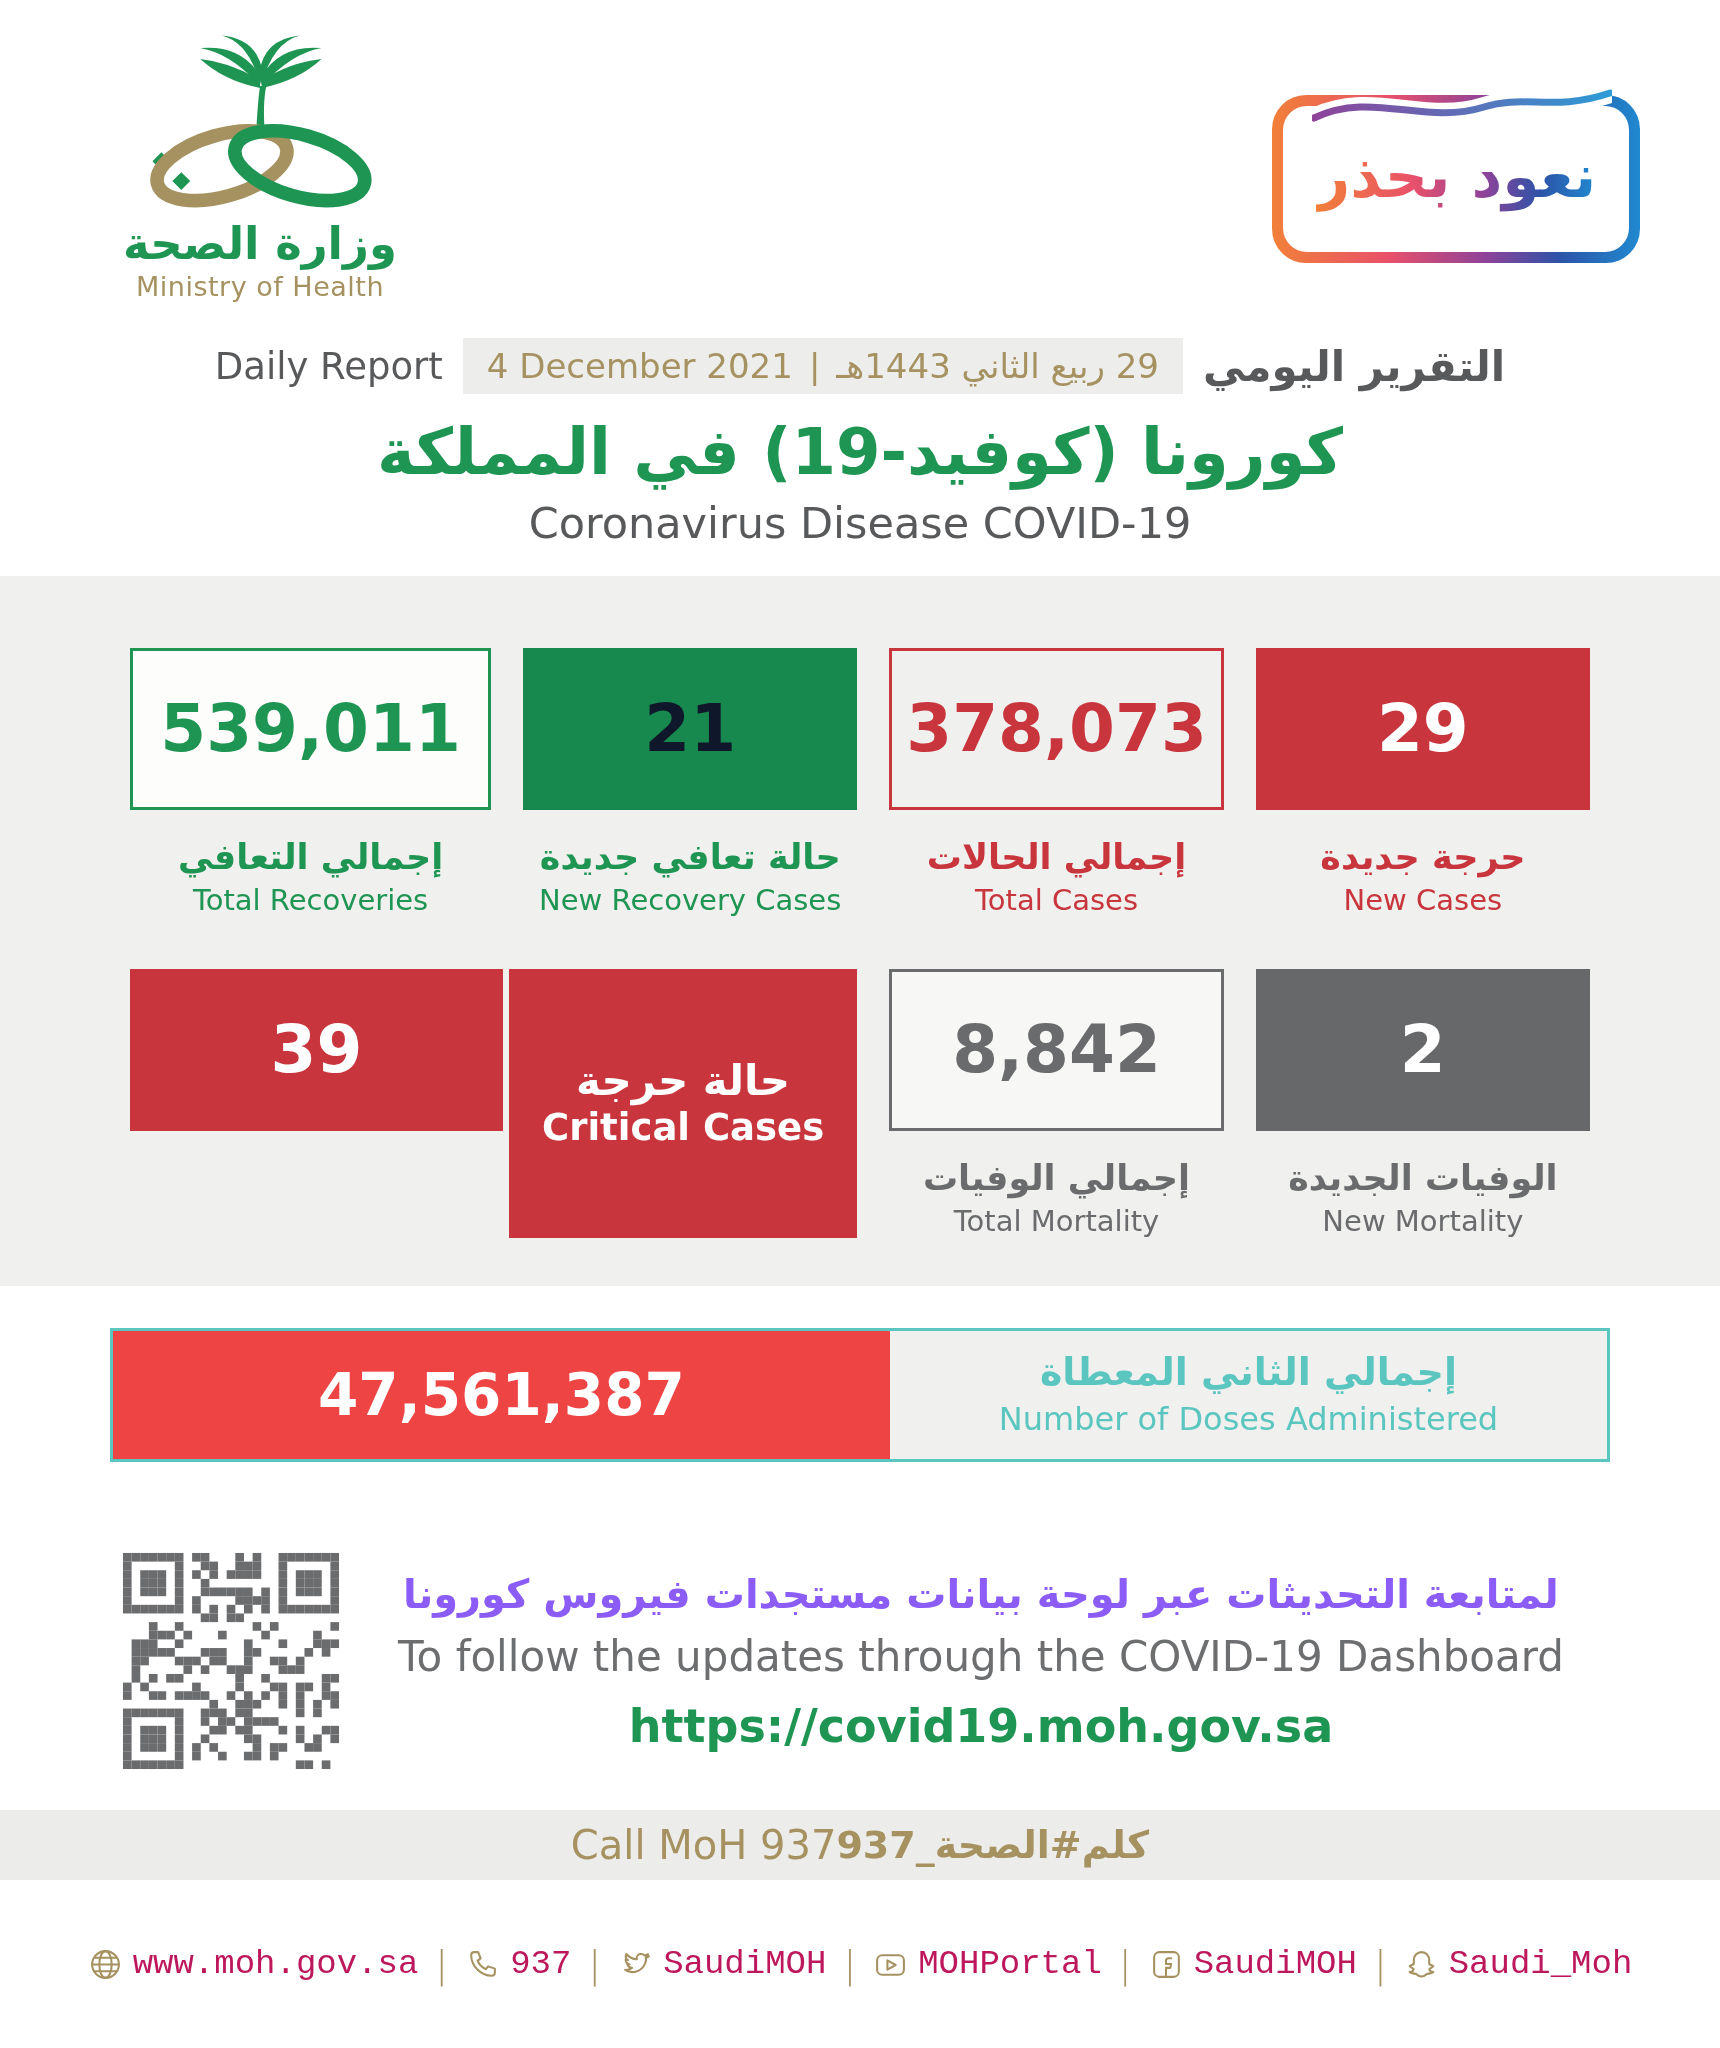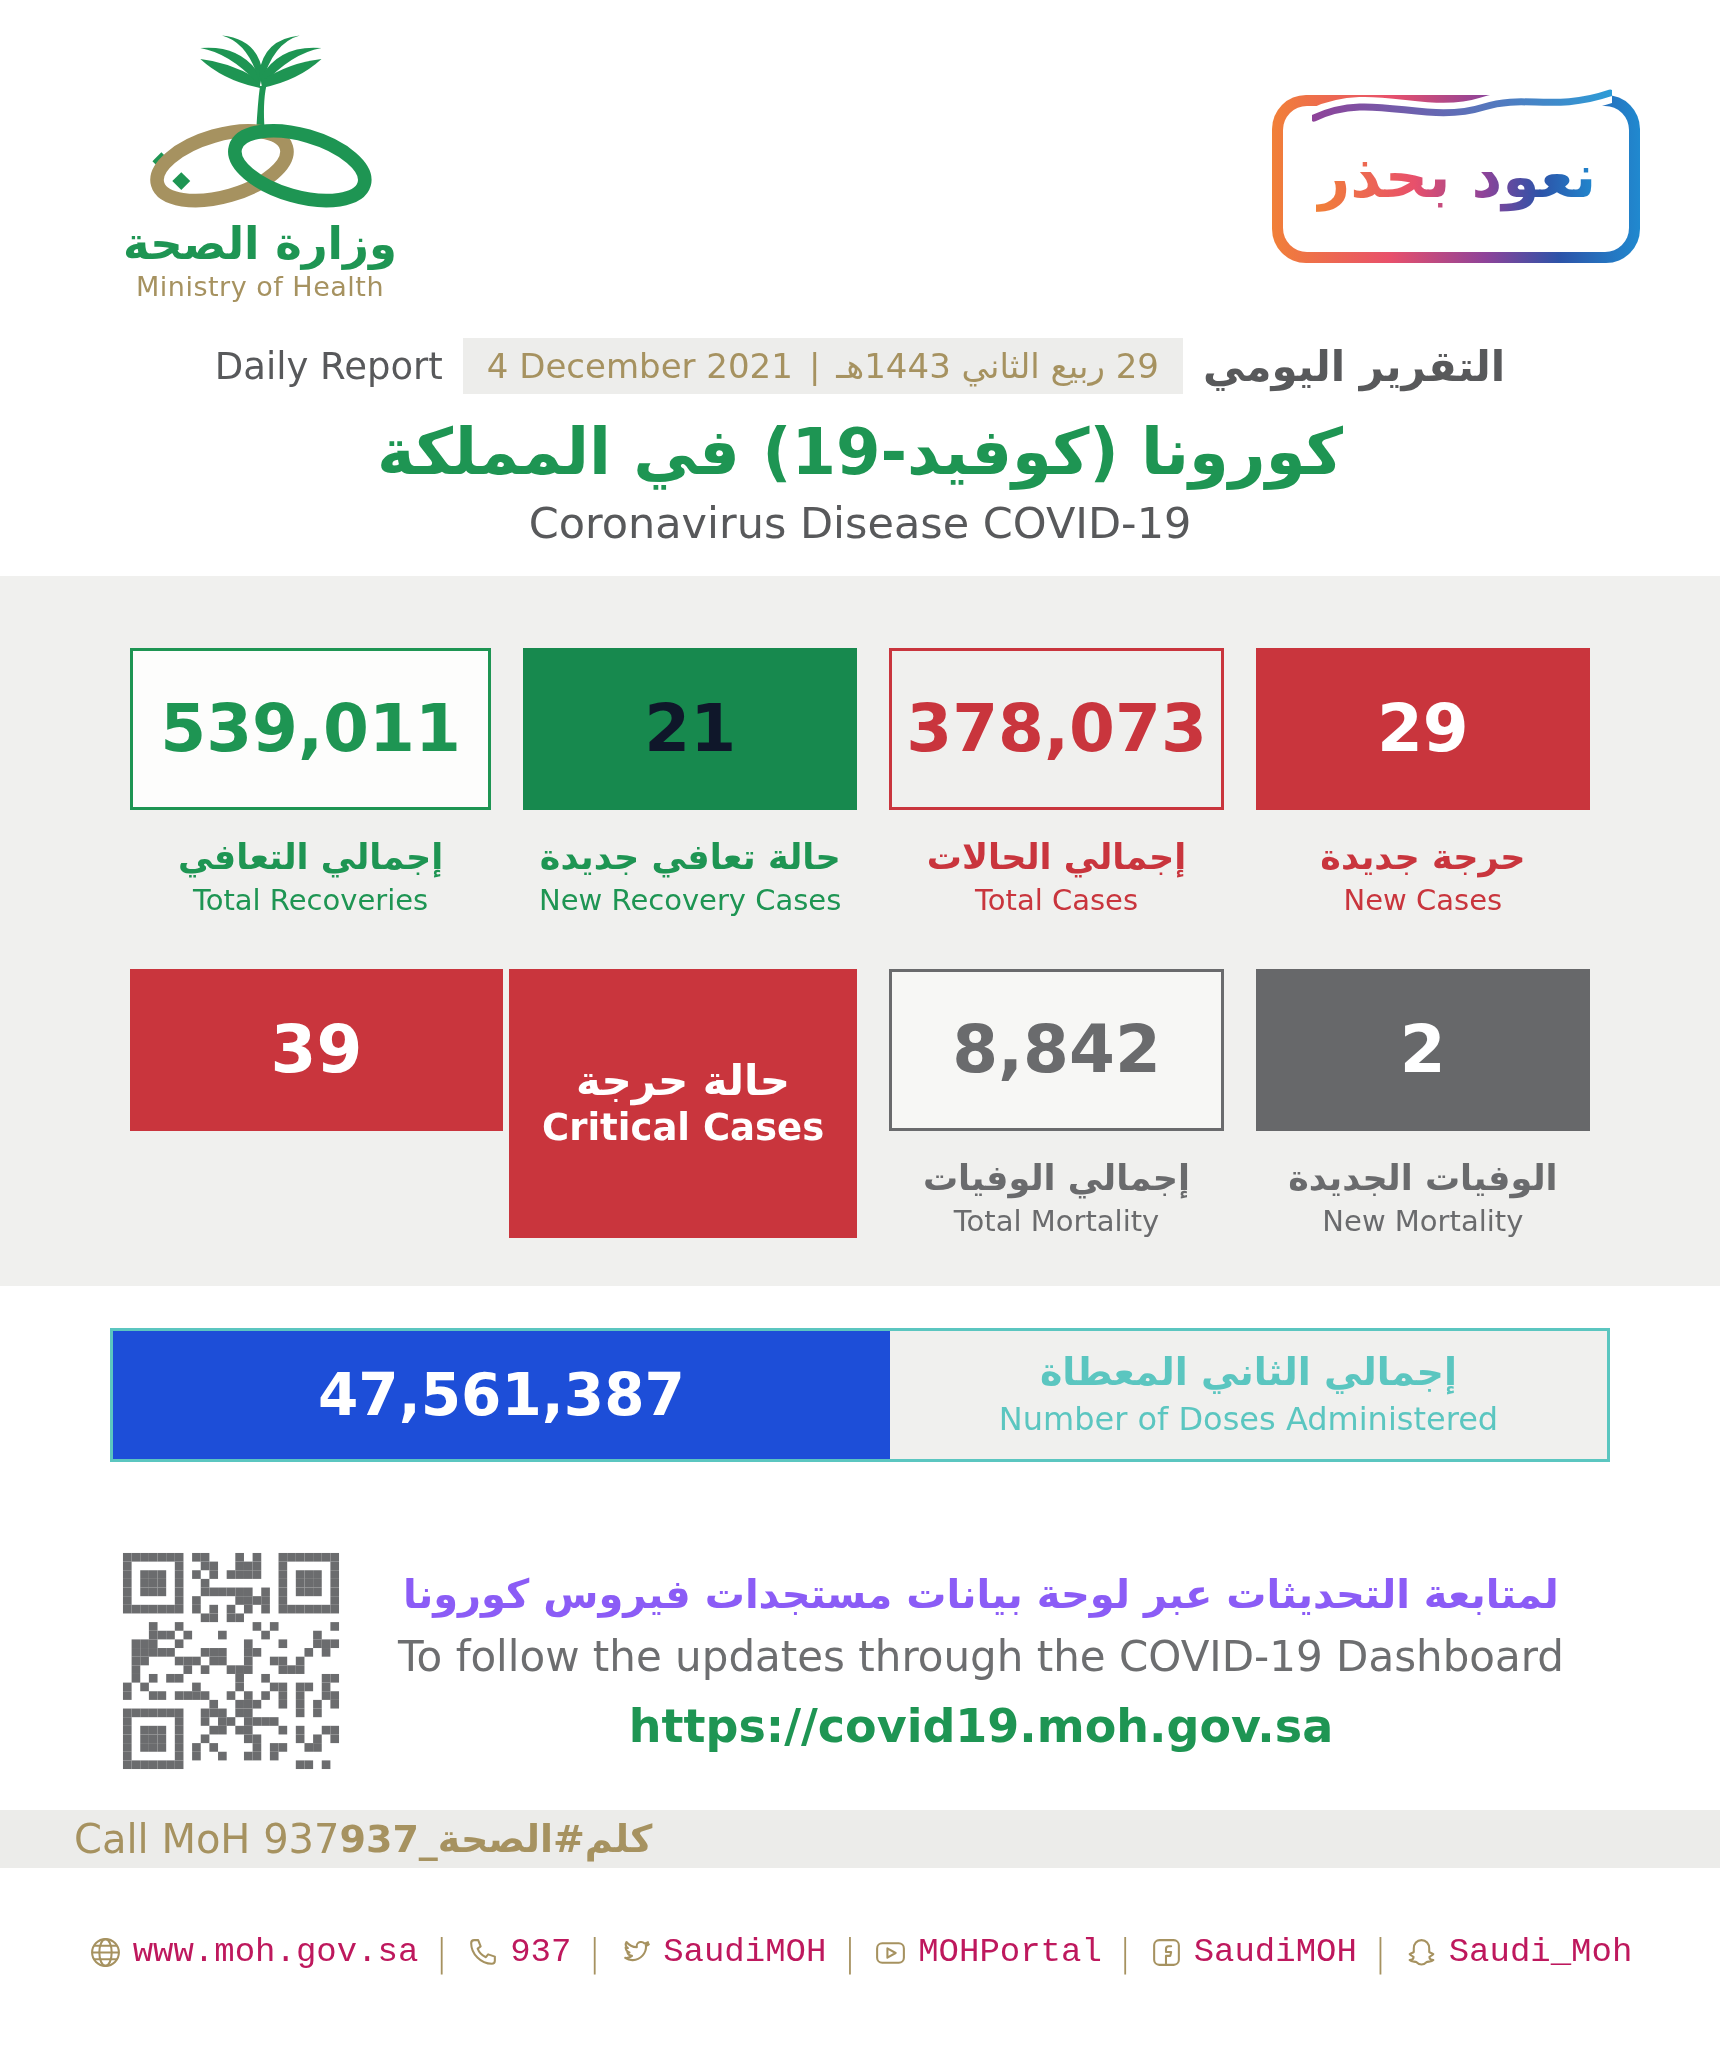--- a/index.html
+++ b/index.html
@@ -50,34 +50,34 @@
   .lbl-en{margin-top:9px;text-align:center;font-size:29px;line-height:1.1;}
   .c-green{color:#1E9553;} .c-red{color:#C9353D;} .c-gray{color:#6A6B6D;}
   .row2{margin-top:52px;}
   .critical-pair{grid-column:1/3;display:flex;gap:6px;}
   .critical-pair .num-box{flex:1.07;}
   .critical-label-box{flex:1;background:#C9353D;color:#fff;display:flex;flex-direction:column;align-items:center;justify-content:center;text-align:center;}
   .critical-ar{font-size:42px;font-weight:bold;direction:rtl;line-height:1.1;}
   .critical-en{font-size:37px;font-weight:bold;margin-top:4px;line-height:1.1;}
   
   .doses{margin:42px 110px 0;height:128px;border:3px solid #5BC6C0;display:flex;box-sizing:content-box;}
-  .doses-left{width:52%;background:#1d4ed8;display:flex;align-items:center;justify-content:center;}
+  .doses-left{width:52%;background:#ef4444;display:flex;align-items:center;justify-content:center;}
   .doses-value{color:#fff;font-size:58px;font-weight:bold;}
   .doses-right{flex:1;background:#F0F0EE;display:flex;flex-direction:column;align-items:center;justify-content:center;}
   .doses-ar{color:#5BC6C0;font-size:38px;font-weight:bold;direction:rtl;line-height:1.1;}
   .doses-en{color:#5BC6C0;font-size:32px;margin-top:6px;}
   
   .dash{margin-top:78px;padding:0 110px;display:flex;align-items:center;}
   .qr{width:242px;height:242px;flex:0 0 auto;background:#fff;}
   .dash-text{flex:1;text-align:center;}
   .dash-ar{font-size:40px;font-weight:bold;color:#8b5cf6;direction:rtl;line-height:1.2;}
   .dash-en{font-size:42px;color:#6D6E70;margin-top:14px;}
   .dash-url{font-size:46px;font-weight:bold;color:#1E9553;margin-top:18px;}
   
-  .call-band{margin-top:28px;background:#ECECEA;height:58px;display:flex;align-items:center;justify-content:flex-start;padding:0 74px;}
+  .call-band{margin-top:28px;background:#ECECEA;height:70px;display:flex;align-items:center;justify-content:center;padding:0 74px;}
   .call-en{font-size:40px;color:#A69260;}
   .call-ar{font-size:38px;font-weight:bold;color:#A69260;direction:rtl;}
   
   .footer{margin-top:62px;display:flex;align-items:center;justify-content:center;gap:15px;}
   .f-item{display:flex;align-items:center;gap:10px;}
   .f-item svg{width:35px;height:35px;display:block;}
   .f-label{font-size:34px;color:#be185d;font-family:Liberation Mono, monospace;}
   .f-sep{font-size:38px;color:#A69260;font-weight:300;padding:0 2px;}
   .gold-stroke{stroke:#A69260;fill:none;stroke-width:2;stroke-linecap:round;stroke-linejoin:round;}
 </style>

